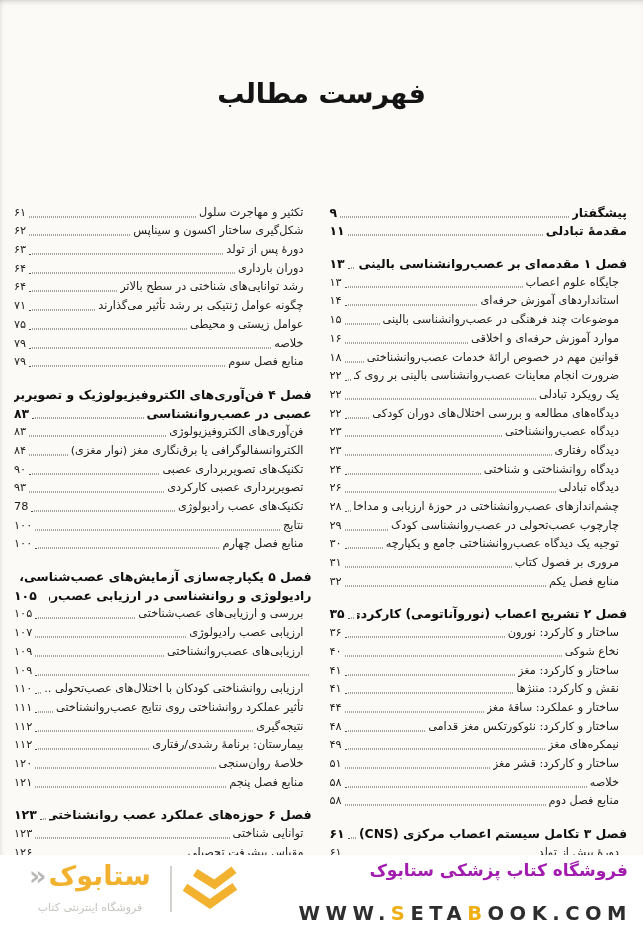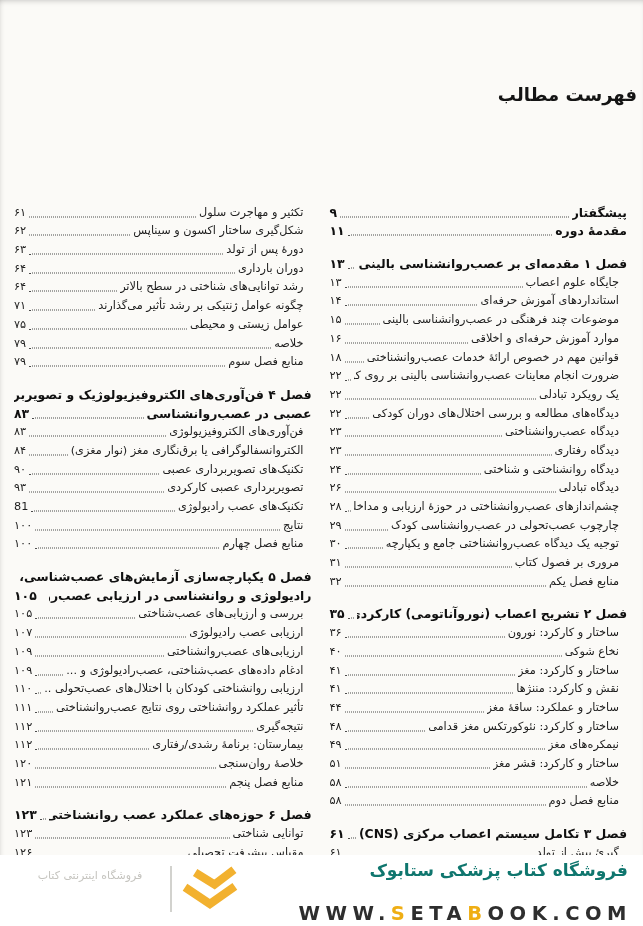--- a/index.html
+++ b/index.html
@@ -8,22 +8,22 @@
     width:643px;height:926px;
     margin:0 auto;
     background:#fbfaf7;
     font-family:"DejaVu Sans", sans-serif;
     color:#1b1b1b;
     overflow:hidden;
     box-shadow:inset 0 4px 6px -4px rgba(0,0,0,.25), inset 4px 0 6px -5px rgba(0,0,0,.15);
   }
   .title{
     position:absolute;top:78px;left:0;right:0;
-    text-align:right;
-    font-size:18px;font-weight:bold;margin:6px;
+    text-align:center;
+    font-size:27px;font-weight:bold;margin:0;
     color:#141414;
   }
   .columns{
     position:absolute;top:202px;left:14px;right:16px;
     display:flex;direction:rtl;gap:18px;
   }
   .col{flex:1;min-width:0;}
   .row{
     display:flex;direction:rtl;align-items:flex-end;
     height:18.7px;font-size:11.3px;line-height:17px;
@@ -40,21 +40,21 @@
   .row.front, .row.chapter{font-weight:bold;font-size:12.4px;color:#101010;}
   .row.gap{margin-top:14px;}
   .row.nodots .dots{border-bottom:none;flex:0 0 6px;}
   
   .footer{
     position:absolute;left:0;right:0;bottom:0;height:71px;
     background:#ffffff;
   }
   .store-title{
     position:absolute;right:15px;top:5px;
-    font-size:17px;font-weight:bold;color:#0f766e;direction:rtl;
+    font-size:17px;font-weight:bold;color:#a21caf;direction:rtl;
   }
   .store-url{
     position:absolute;right:11px;top:47px;
     font-size:19.5px;font-weight:bold;letter-spacing:5.5px;
     color:#2e2e2e;white-space:nowrap;
   }
   .store-url .accent{color:#efae14;}
   .footer-logo{position:absolute;left:20px;top:3px;width:218px;height:64px;}
   .emblem{position:absolute;right:0;top:8px;width:58px;height:48px;}
   .logo-divider{position:absolute;right:66px;top:8px;width:2px;height:46px;background:#d2d2ce;}
@@ -71,21 +71,21 @@
   <h1 class="title">فهرست مطالب</h1>
 
   <div class="columns">
     <div class="col" id="col-right">
         <div class="row front">
           <span class="t">پیشگفتار</span>
           <span class="dots"></span>
           <span class="p">۹</span>
         </div>
         <div class="row front">
-          <span class="t">مقدمهٔ دوره</span>
+          <span class="t">مقدمهٔ تبادلی</span>
           <span class="dots"></span>
           <span class="p">۱۱</span>
         </div>
         <div class="row chapter gap">
           <span class="t">فصل ۱ مقدمه‌ای بر عصب‌روانشناسی بالینی کودک</span>
           <span class="dots"></span>
           <span class="p">۱۳</span>
         </div>
         <div class="row item">
           <span class="t">جایگاه علوم اعصاب</span>
@@ -226,21 +226,21 @@
           <span class="t">منابع فصل دوم</span>
           <span class="dots"></span>
           <span class="p">۵۸</span>
         </div>
         <div class="row chapter gap">
           <span class="t">فصل ۳ تکامل سیستم اعصاب مرکزی (CNS)</span>
           <span class="dots"></span>
           <span class="p">۶۱</span>
         </div>
         <div class="row item">
-          <span class="t">گیریٔ پیش از تولد</span>
+          <span class="t">دورهٔ پیش از تولد</span>
           <span class="dots"></span>
           <span class="p">۶۱</span>
         </div>
       </div>
     <div class="col" id="col-left">
         <div class="row item">
           <span class="t">تکثیر و مهاجرت سلول</span>
           <span class="dots"></span>
           <span class="p">۶۱</span>
         </div>
@@ -308,21 +308,21 @@
           <span class="p">۹۰</span>
         </div>
         <div class="row item">
           <span class="t">تصویربرداری عصبی کارکردی</span>
           <span class="dots"></span>
           <span class="p">۹۳</span>
         </div>
         <div class="row item">
           <span class="t">تکنیک‌های عصب رادیولوژی</span>
           <span class="dots"></span>
-          <span class="p">81</span>
+          <span class="p">78</span>
         </div>
         <div class="row item">
           <span class="t">نتایج</span>
           <span class="dots"></span>
           <span class="p">۱۰۰</span>
         </div>
         <div class="row item">
           <span class="t">منابع فصل چهارم</span>
           <span class="dots"></span>
           <span class="p">۱۰۰</span>
@@ -344,21 +344,20 @@
           <span class="t">ارزیابی عصب رادیولوژی</span>
           <span class="dots"></span>
           <span class="p">۱۰۷</span>
         </div>
         <div class="row item">
           <span class="t">ارزیابی‌های عصب‌روانشناختی</span>
           <span class="dots"></span>
           <span class="p">۱۰۹</span>
         </div>
         <div class="row item">
-          <span class="t">ادغام داده‌های عصب‌شناختی، عصب‌رادیولوژی و ...</span>
           <span class="dots"></span>
           <span class="p">۱۰۹</span>
         </div>
         <div class="row item">
           <span class="t">ارزیابی روانشناختی کودکان با اختلال‌های عصب‌تحولی ...</span>
           <span class="dots"></span>
           <span class="p">۱۱۰</span>
         </div>
         <div class="row item">
           <span class="t">تأثیر عملکرد روانشناختی روی نتایج عصب‌روانشناختی</span>
@@ -407,18 +406,21 @@
     <div class="store-title">فروشگاه کتاب پزشکی ستابوک</div>
     <div class="store-url" id="store-url"><span>W</span><span>W</span><span>W</span><span>.</span><span class="accent">S</span><span>E</span><span>T</span><span>A</span><span class="accent">B</span><span>O</span><span>O</span><span>K</span><span>.</span><span>C</span><span>O</span><span>M</span></div>
 
     <div class="footer-logo">
       <svg class="emblem" viewBox="0 0 60 52" xmlns="http://www.w3.org/2000/svg" aria-hidden="true">
         <path d="M15 7 L36 20 L57 4" fill="none" stroke="#f2b12f" stroke-width="9" stroke-linejoin="miter"></path>
         <path d="M4 23 L31 41 L58 22" fill="none" stroke="#f2b12f" stroke-width="9" stroke-linejoin="miter"></path>
       </svg>
       <div class="logo-divider"></div>
       <div class="logo-text">
+        <div class="wordmark" dir="rtl">
+          <span class="mark">ستابوک</span><span class="guillemet">«</span>
+        </div>
         <div class="logo-sub">فروشگاه اینترنتی کتاب</div>
       </div>
     </div>
   </div>
 
 </div>
 
 </body></html>

